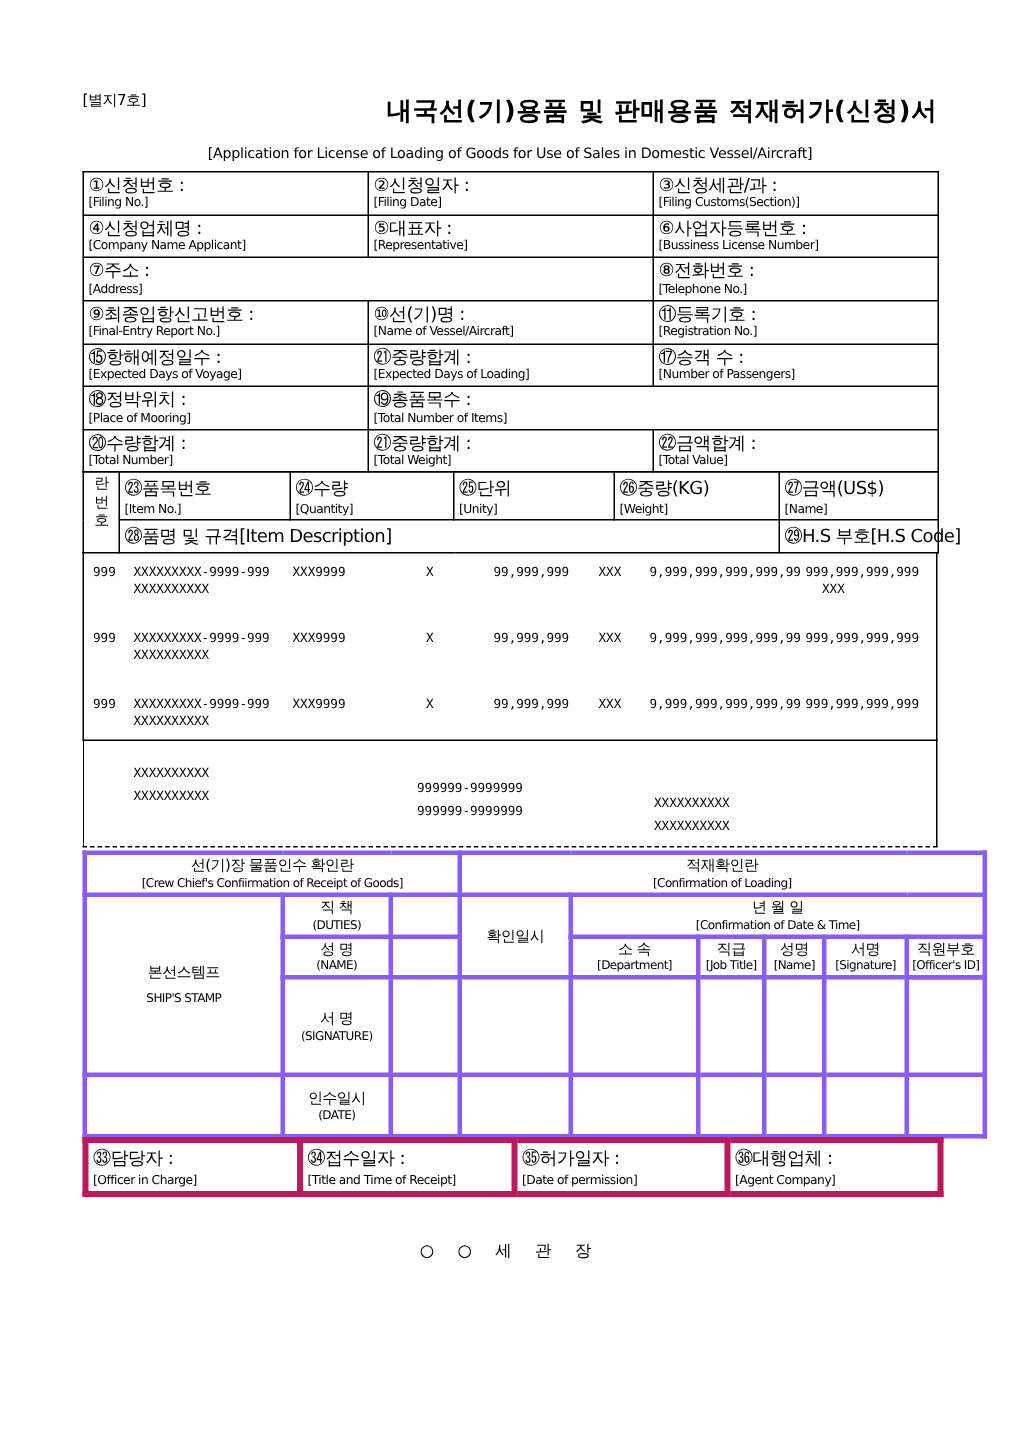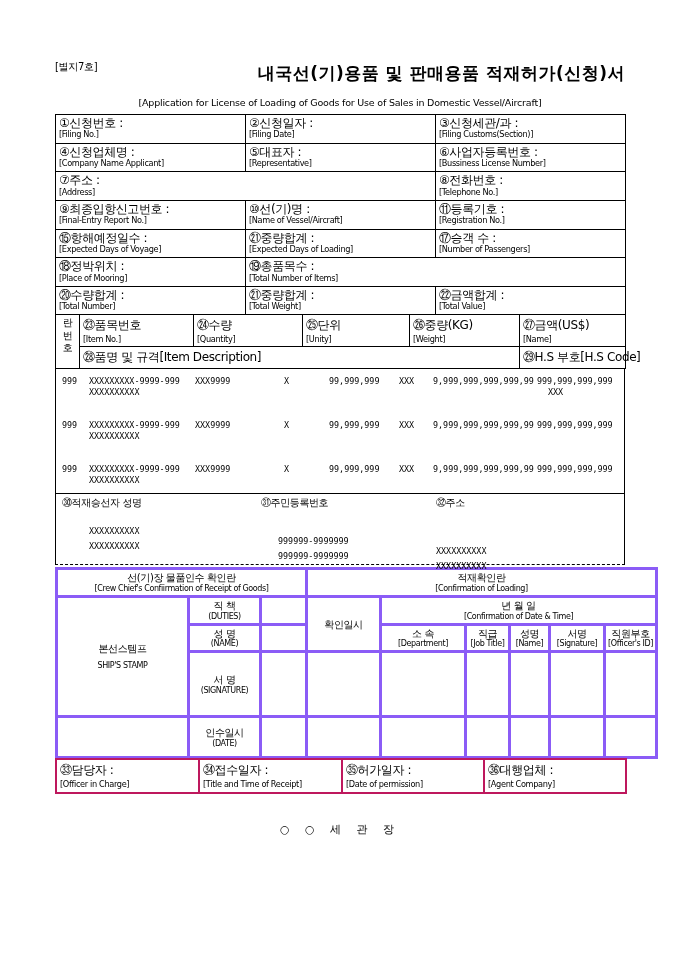--- a/index.html
+++ b/index.html
@@ -148,21 +148,21 @@
   .c-ko { font-size: 10px; letter-spacing: -0.4px; }
   .c-en { font-size: 8px; letter-spacing: -0.4px; text-align: center; }
   
   table.foot {
     border-collapse: collapse;
     width: 570px;
     table-layout: fixed;
     margin-top: -1px;
   }
   table.foot td {
-    border: 2px solid #be185d;
+    border: 4px solid #be185d;
     font-size: 9px;
     padding: 2px 3px 3px 3px;
     vertical-align: top;
     height: 22px;
   }
   .seal {
     text-align: center;
     margin-top: 28px;
     font-size: 11px;
     letter-spacing: 6px;
@@ -368,25 +368,20 @@
       <span class="dcell" style="left:343px;">XXX</span>
       <span class="dcell" style="left:377px;">9,999,999,999,999,99</span>
       <span class="dcell" style="left:481px;">999,999,999,999</span>
     </div>
     <div class="drow">
       <span class="dcell" style="left:33px;">XXXXXXXXXX</span>
     </div>
   </div>
 
   <div class="crew-area">
-    <div class="crew-head">
-      <span style="left:6px;">㉚적재승선자 성명</span>
-      <span style="left:205px;">㉛주민등록번호</span>
-      <span style="left:380px;">㉜주소</span>
-    </div>
     <div class="crew-row" style="margin-top:4px;">
       <span style="left:33px;">XXXXXXXXXX</span>
       <span style="left:222px;">999999-9999999</span>
       <span style="left:380px;">XXXXXXXXXX</span>
     </div>
     <div class="crew-row">
       <span style="left:33px;">XXXXXXXXXX</span>
       <span style="left:222px;">999999-9999999</span>
       <span style="left:380px;">XXXXXXXXXX</span>
     </div>

